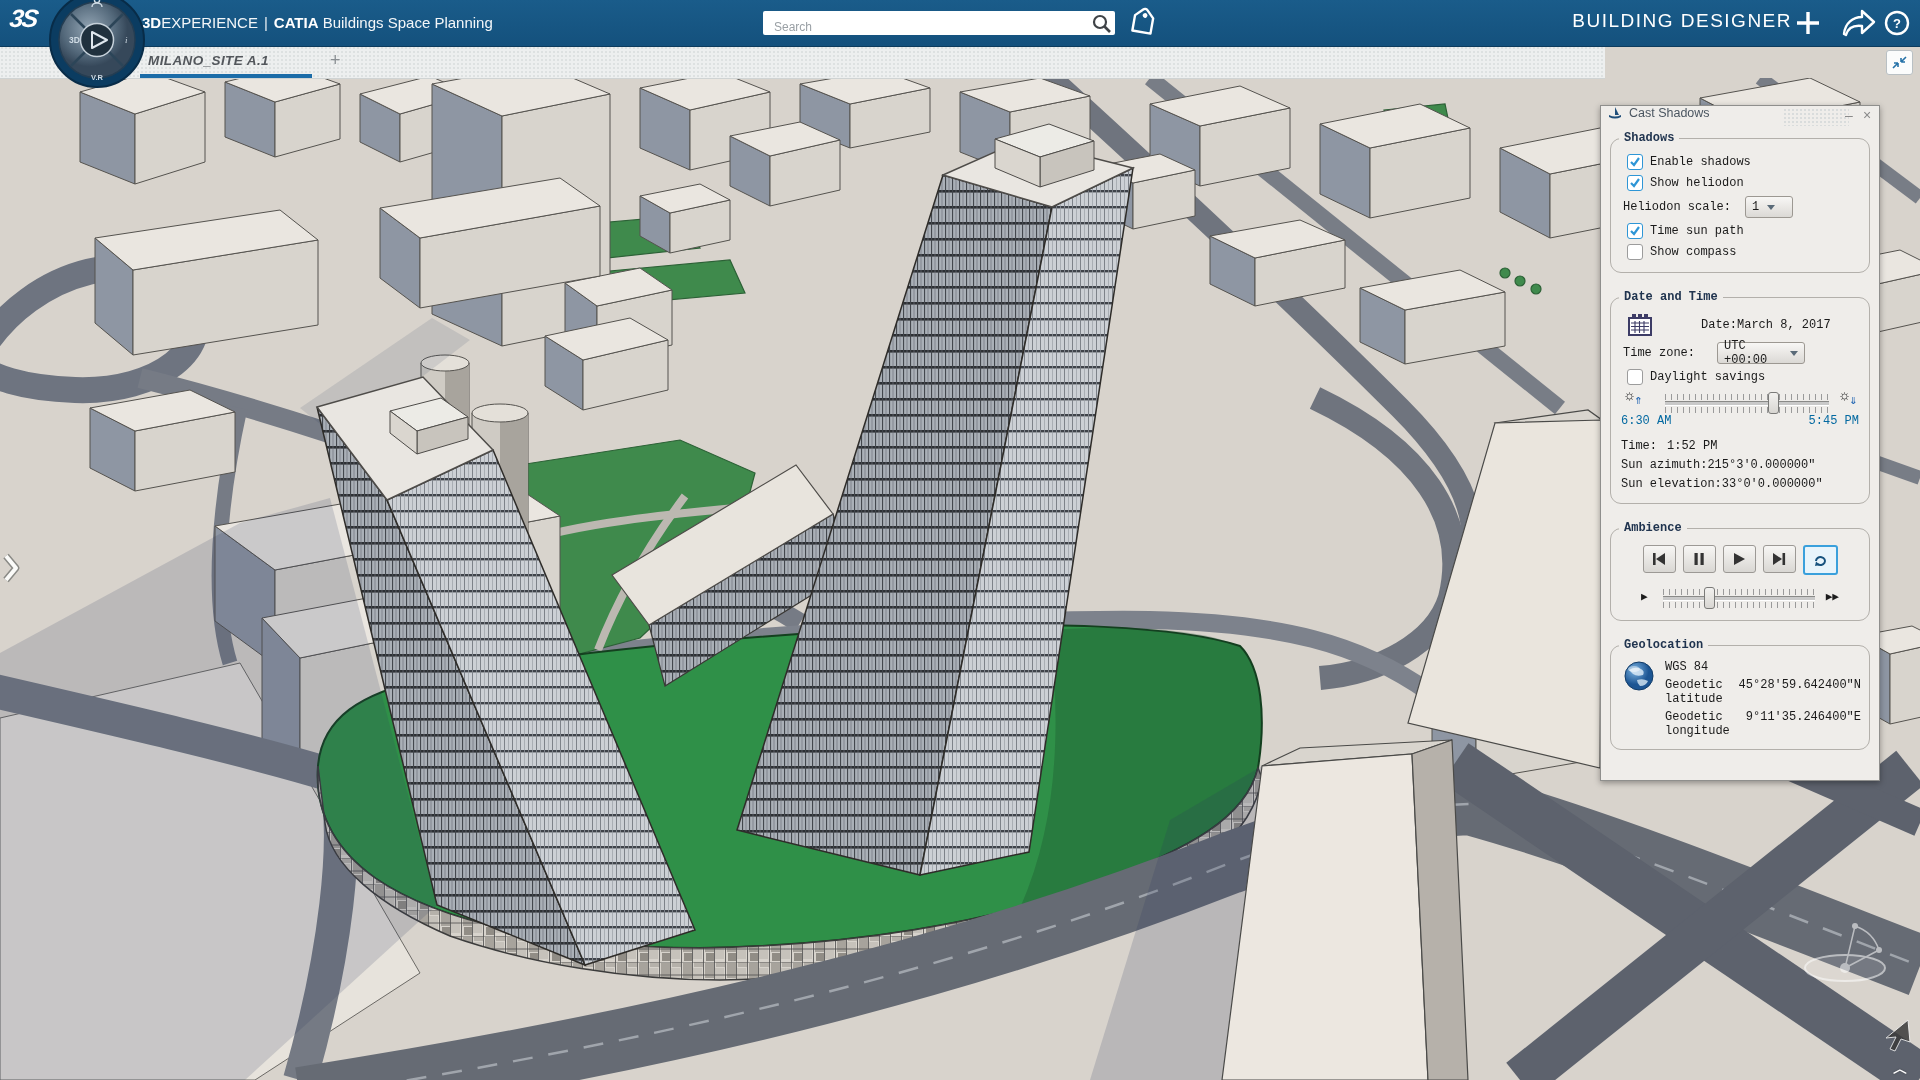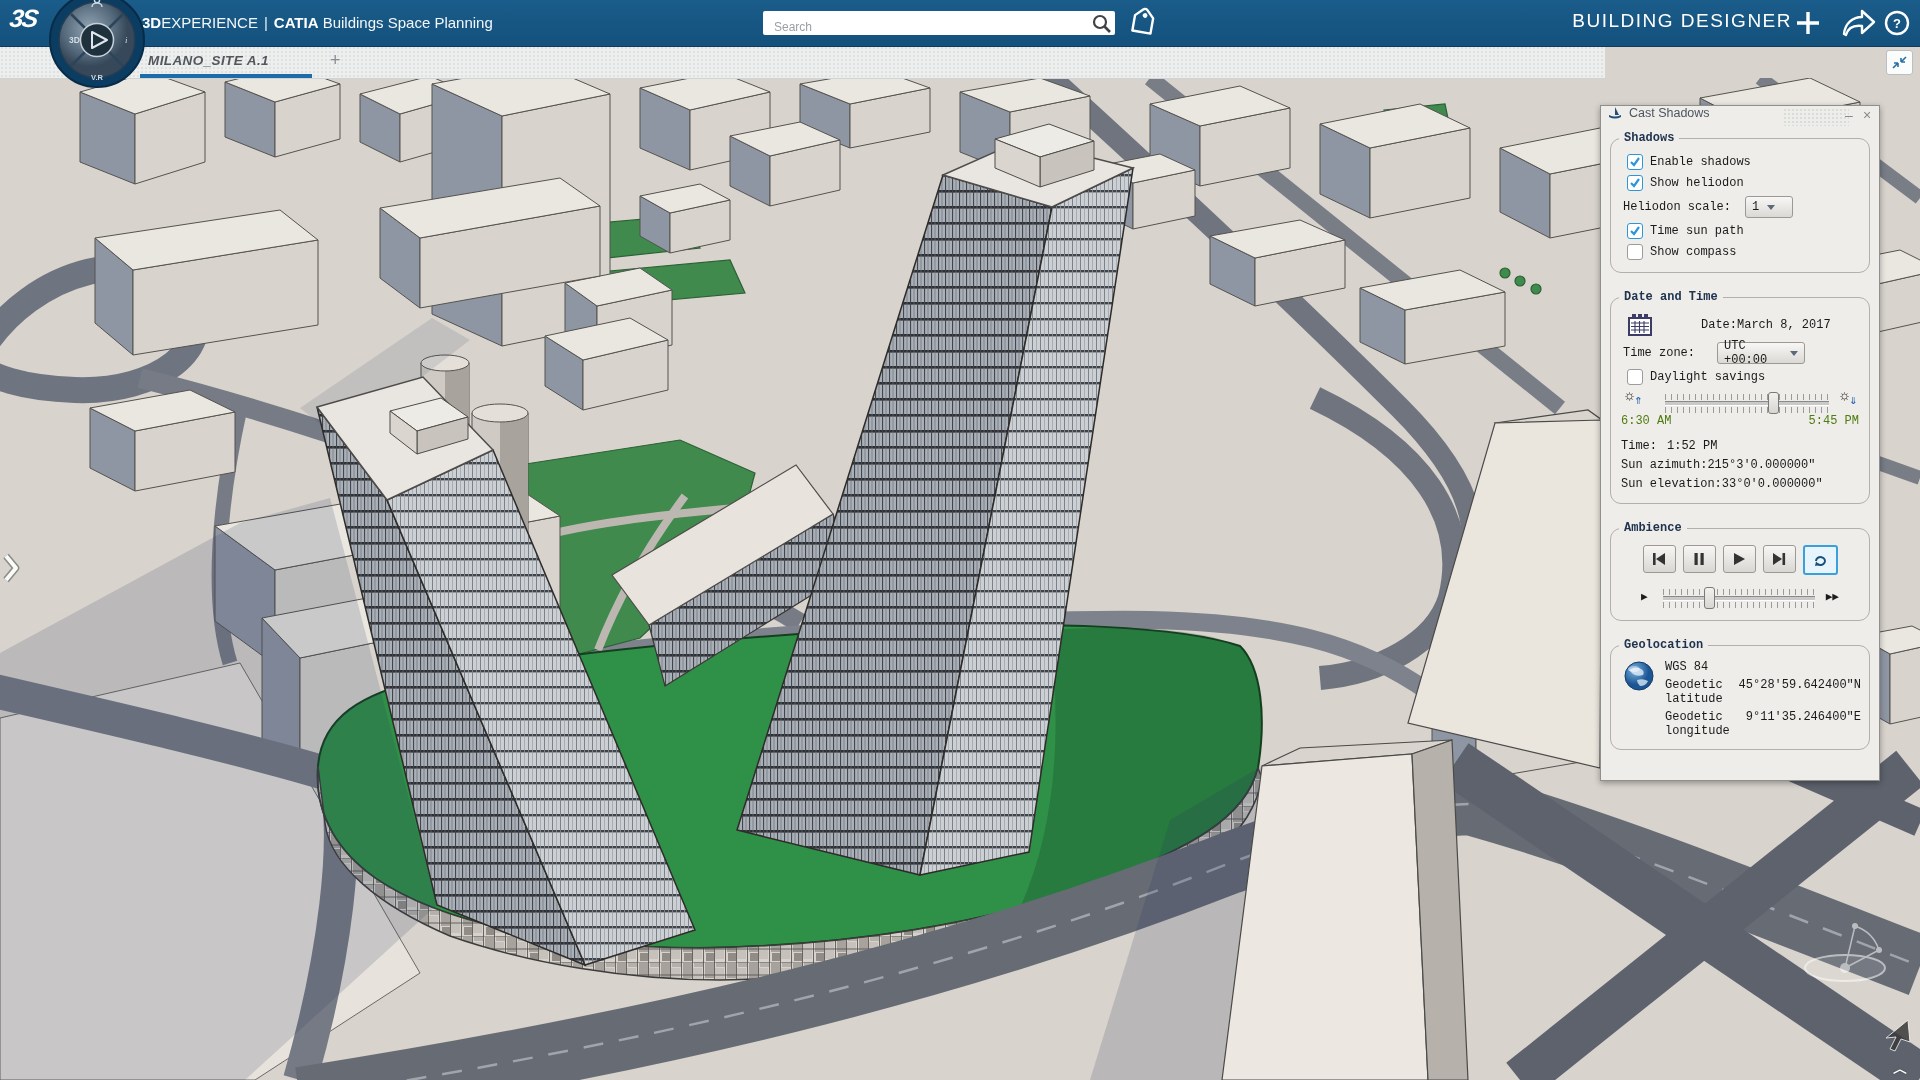--- a/index.html
+++ b/index.html
@@ -64,21 +64,21 @@
       border-top:5px solid #5a6a78;margin-left:8px;}
   
   .sunsl{position:relative;height:44px;margin:4px 0 2px;}
   .sunico{position:absolute;font-size:15px;color:#4a4a4a;}
   .sunico .arr{position:absolute;font-size:13px;font-weight:bold;color:#2b6cb5;}
   .sl-track{position:absolute;left:46px;top:4px;width:164px;height:18px;}
   .ticks{height:6px;background:repeating-linear-gradient(90deg,#9a9a9a 0 1px,transparent 1px 6px);}
   .sl-bar{height:3px;background:#c9c9c9;border-top:1px solid #8a8a88;border-bottom:1px solid #fff;margin:1px 0;}
   .sl-handle{position:absolute;top:-2px;width:9px;height:20px;background:linear-gradient(#f2f1ef,#d8d6d2);
       border:1px solid #7a7a78;border-radius:3px;}
-  .sl-lab{position:absolute;top:24px;font-size:12px;color:#4d7c0f;}
+  .sl-lab{position:absolute;top:24px;font-size:12px;color:#0369a1;}
   
   .anim-btns{display:flex;justify-content:center;gap:7px;margin:6px 0 10px;}
   .abtn{width:31px;height:26px;background:linear-gradient(#f7f6f4,#d9d7d3);border:1px solid #9c9995;
       border-radius:3px;display:flex;align-items:center;justify-content:center;}
   .abtn.active{border:2px solid #3aa0dc;background:#e8f4fb;}
   .animsl{position:relative;height:26px;margin:0 8px 2px 22px;}
   .animsl .sl-track{left:22px;top:4px;width:152px;}
   .animsl .tri{position:absolute;top:5px;color:#1c1c1c;font-size:11px;}
   
   .geo-row{display:flex;margin:4px 0 4px 46px;}

